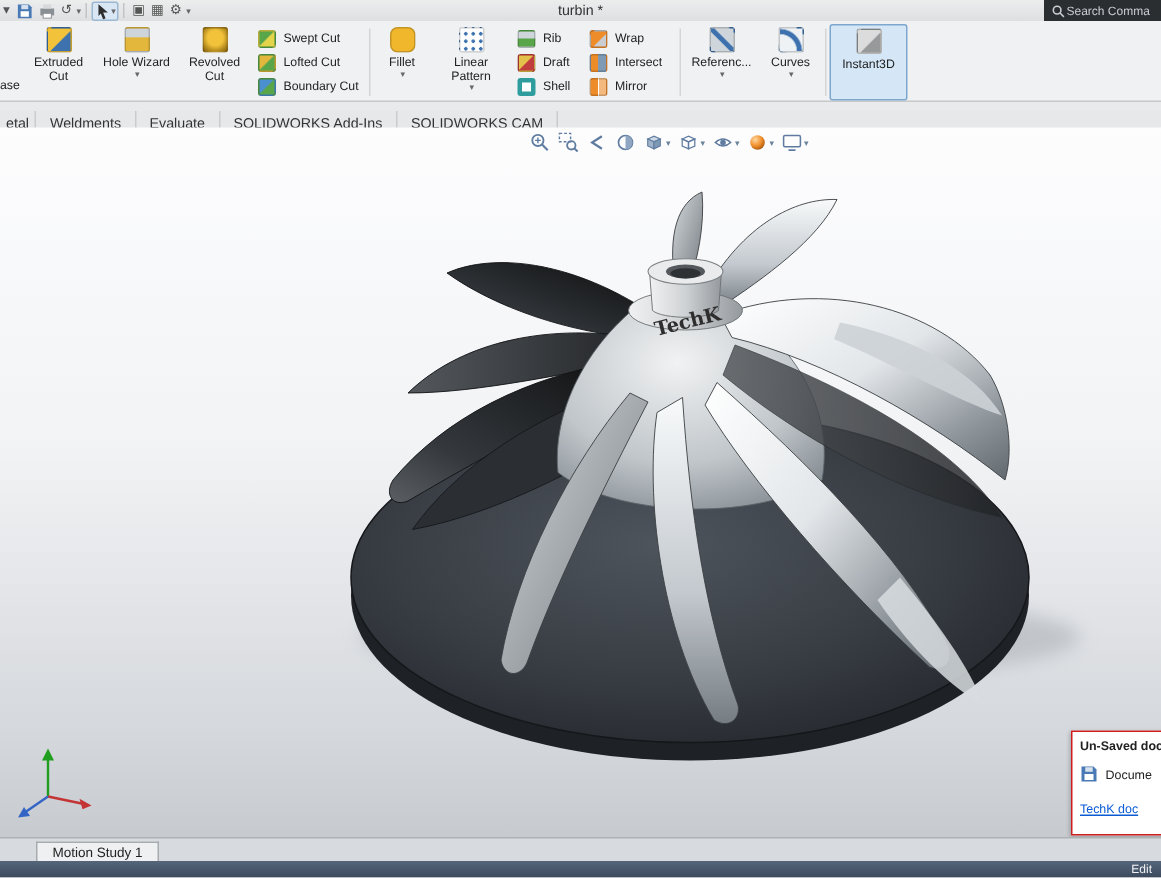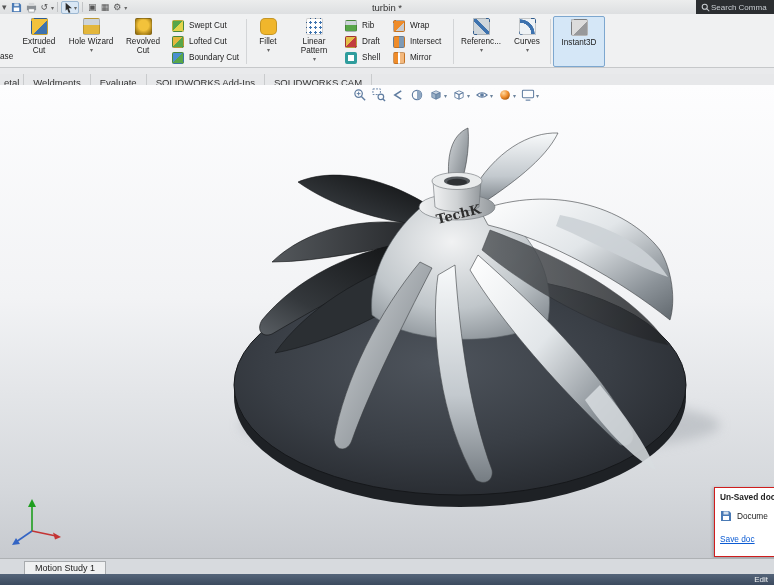--- a/index.html
+++ b/index.html
@@ -426,21 +426,21 @@
 <div class="popup">
   <div class="popup-title">Un-Saved docu</div>
   <div class="popup-row">
     <svg width="12" height="12" viewBox="0 0 12 12">
         <path d="M1,1 h8 l2,2 v8 h-10 Z" fill="#4a7ab5"></path>
         <rect x="3" y="6" width="6" height="4" fill="#fff"></rect>
         <rect x="3.5" y="1.5" width="5" height="3" fill="#d7e2ee"></rect>
       </svg>
     <span>Docume</span>
   </div>
-  <span class="popup-link">Save doc</span>
+  <span class="popup-link">TechK doc</span>
 </div>
 
 <div class="motionbar">
   <div class="motion-tab">
     <span>Motion Study 1</span>
   </div>
 </div>
 
 <div class="statusbar">
   <span>Edit</span>

